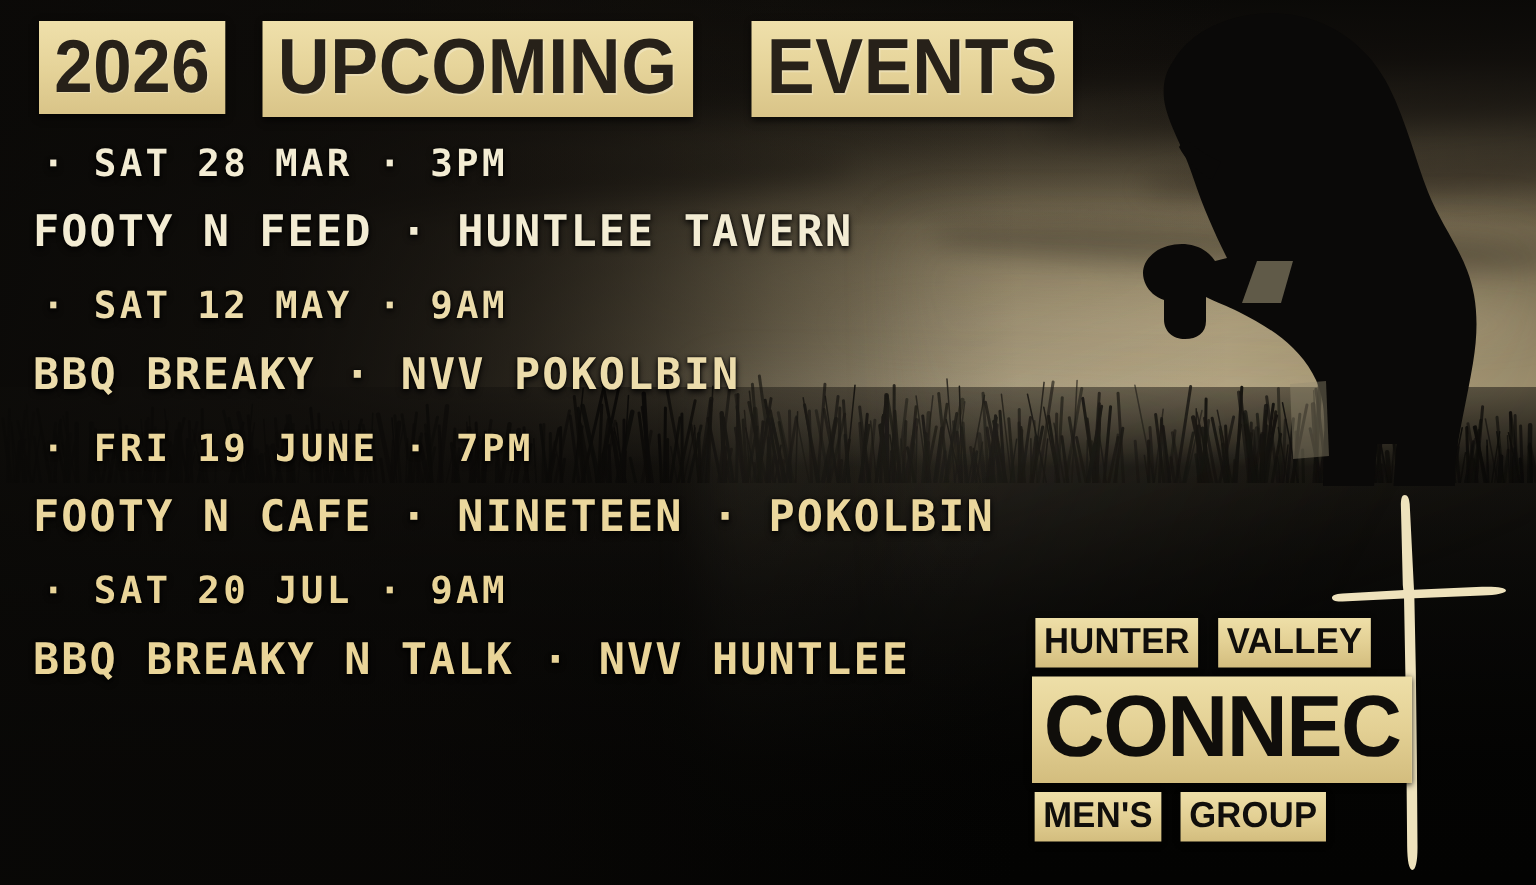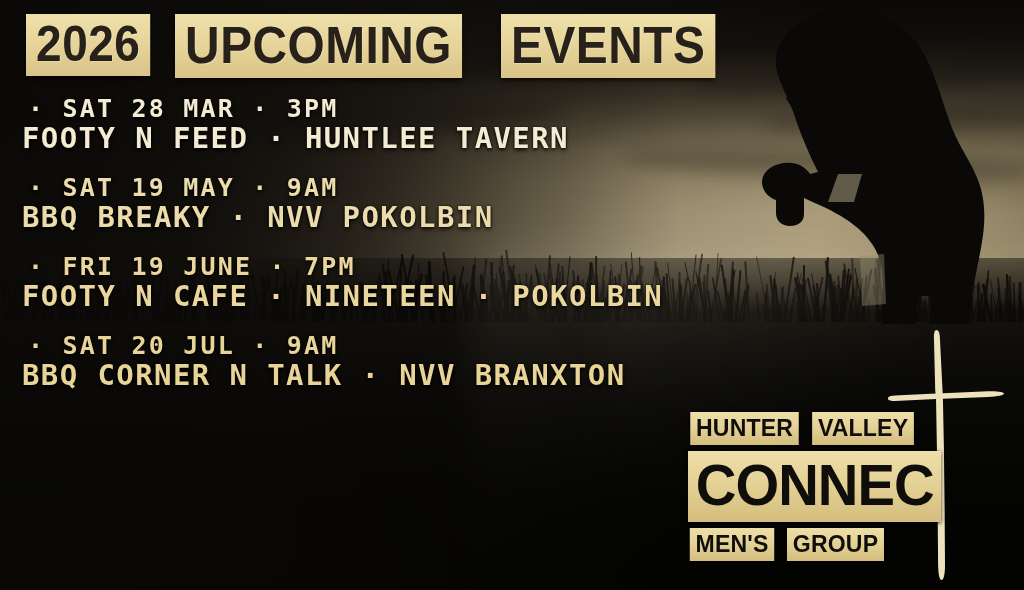--- a/index.html
+++ b/index.html
@@ -104,21 +104,21 @@
   .events{position:absolute;left:22px;top:96px;width:660px;}
   .event{margin-bottom:22px;}
   .ev-date, .ev-place{
     font-family:"DejaVu Sans Mono", monospace;
     font-weight:700;
     line-height:1.02;
     white-space:nowrap;
     text-shadow:0 2px 4px rgba(0,0,0,.9), 0 0 2px rgba(0,0,0,.8);
   }
   .ev-date{font-size:25px;letter-spacing:2.2px;padding-left:6px;}
-  .ev-place{font-size:29px;letter-spacing:1.4px;margin-top:2px;}
+  .ev-place{font-size:29px;letter-spacing:1.4px;margin-top:18px;}
   
   .event.e0 .ev-date,.event.e0 .ev-place{color:#f3ecd3;}
   .event.e1 .ev-date,.event.e1 .ev-place{color:#f1e8cb;}
   .event.e2 .ev-date,.event.e2 .ev-place{color:#ecdcab;}
   .event.e3 .ev-date,.event.e3 .ev-place{color:#ebd79d;}
   .event.e4 .ev-date,.event.e4 .ev-place{color:#e9d498;}
 
   
   .footer{position:absolute;left:14px;bottom:16px;display:flex;align-items:center;gap:11px;}
   .sicon{width:30px;height:30px;display:block;}
@@ -818,30 +818,30 @@
     <div class="hbox">UPCOMING</div>
     <div class="hbox">EVENTS</div>
   </div>
 
   <div class="events">
     <div class="event e0">
       <div class="ev-date">· SAT 28 MAR · 3PM</div>
       <div class="ev-place">FOOTY N FEED · HUNTLEE TAVERN</div>
     </div>
     <div class="event e2">
-      <div class="ev-date">· SAT 19 MAY · 9AM</div>
+      <div class="ev-date">· SAT 12 MAY · 9AM</div>
       <div class="ev-place">BBQ BREAKY · NVV POKOLBIN</div>
     </div>
     <div class="event e3">
       <div class="ev-date">· FRI 19 JUNE · 7PM</div>
       <div class="ev-place">FOOTY N CAFE · NINETEEN · POKOLBIN</div>
     </div>
     <div class="event e4">
       <div class="ev-date">· SAT 20 JUL · 9AM</div>
-      <div class="ev-place">BBQ CORNER N TALK · NVV BRANXTON</div>
+      <div class="ev-place">BBQ BREAKY N TALK · NVV HUNTLEE</div>
     </div>
   </div>
 
 
   <svg class="cross" viewBox="0 0 130 256">
     <path fill="#eee2bc" d="M52.5,2 C54.4,2 55.4,4 55.8,8 L58.5,62 L58.9,70
       L59.9,120 L60.6,180 L61.0,236 C61.1,246 59.8,252 57.6,252
       C55.4,252 54.2,246 54.1,236 L53.6,180 L52.9,120 L52.0,70 L51.2,62
       L49.9,8 C50.1,4 50.6,2 52.5,2 Z"></path>
     <path fill="#eee2bc" d="M4,70.5 C4,68.8 6,67.9 11,67.6 L52,65.4 L59,65.2

